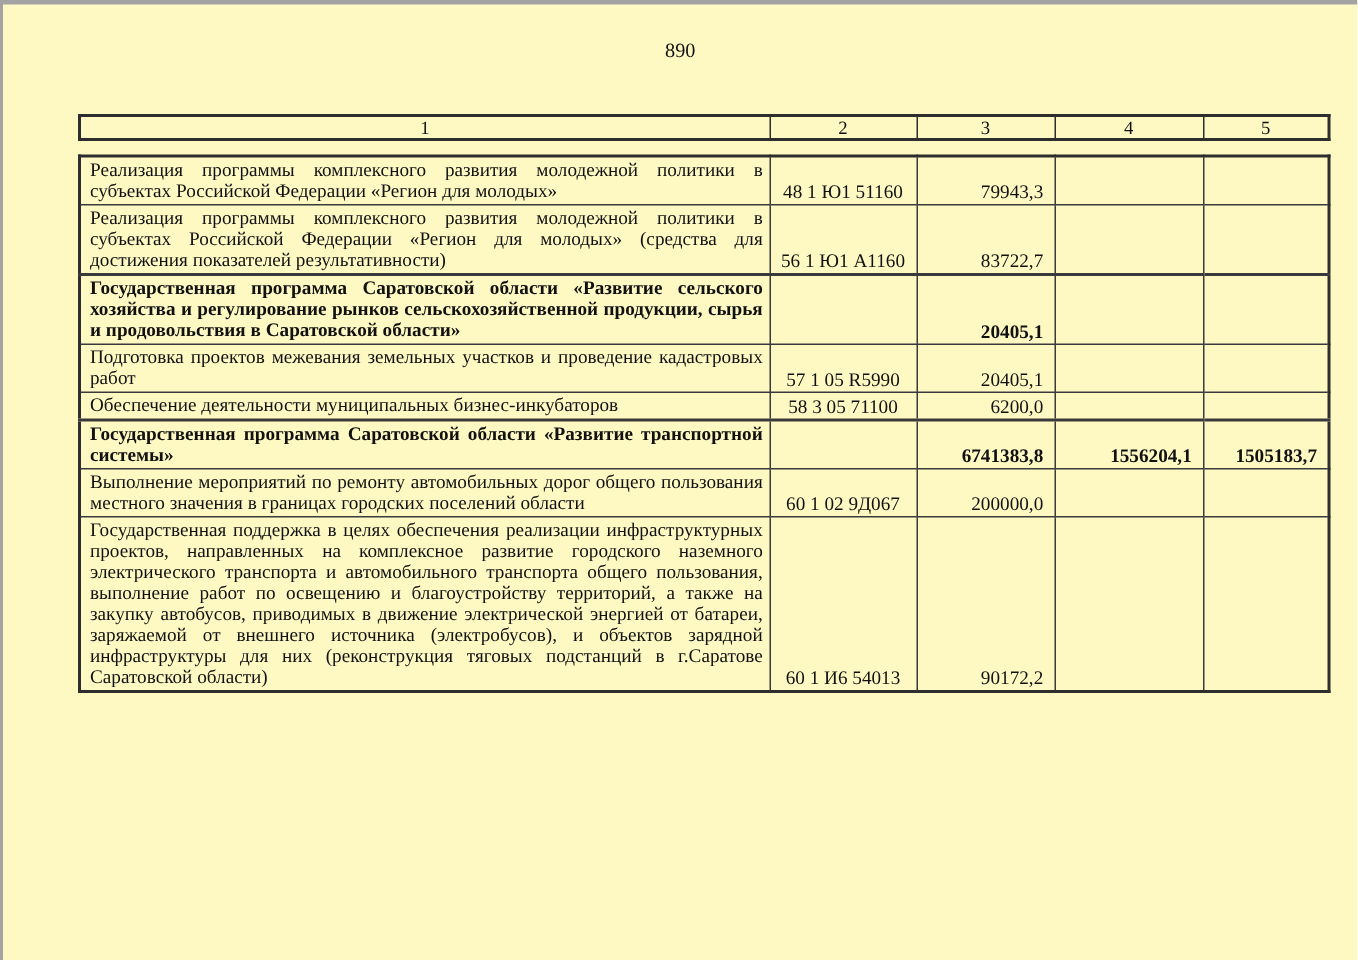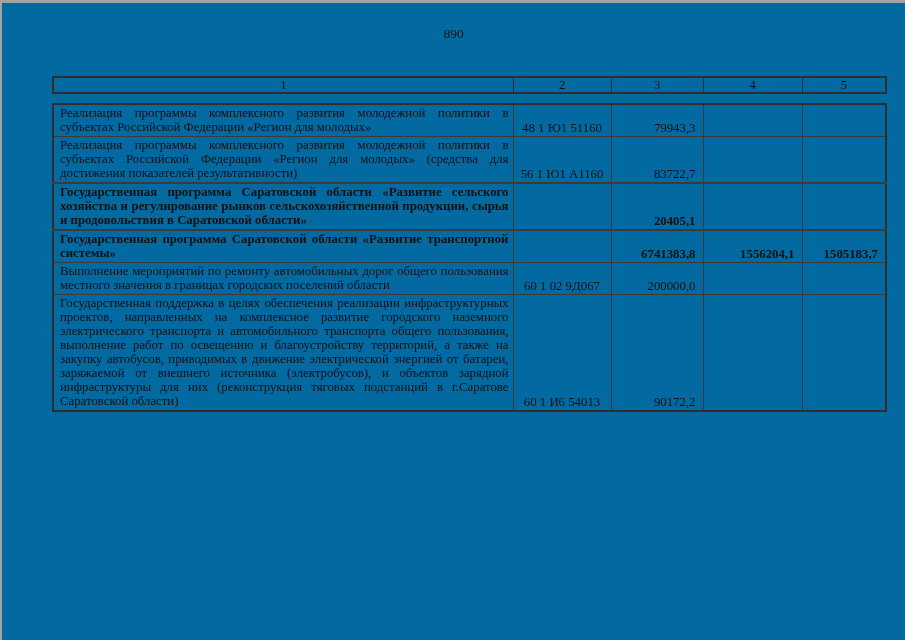--- a/index.html
+++ b/index.html
@@ -11,21 +11,21 @@
     width: 905px;
     height: 640px;
     overflow: hidden;
     font-family: "Liberation Serif", "DejaVu Serif", serif;
     color: #111111;
   }
   .page {
     box-sizing: border-box;
     width: 905px;
     height: 640px;
-    background: #0369a1;
+    background: #fef9c3;
     border-top: 3px solid #a3a3a3;
     border-left: 2px solid #a3a3a3;
     overflow: hidden;
   }
   .page-number {
     margin-top: 23px;
     text-align: center;
     font-size: 13.5px;
     line-height: 16px;
   }
@@ -130,20 +130,34 @@
           <td class="amount"></td>
           <td class="amount"></td>
         </tr>
         <tr class="bold">
           <td class="name">Государственная программа Саратовской области «Развитие сельского хозяйства и регулирование рынков сельскохозяйственной продукции, сырья и продовольствия в Саратовской области»</td>
           <td class="code"></td>
           <td class="amount">20405,1</td>
           <td class="amount"></td>
           <td class="amount"></td>
         </tr>
+        <tr>
+          <td class="name">Подготовка проектов межевания земельных участков и проведение кадастровых работ</td>
+          <td class="code">57 1 05 R5990</td>
+          <td class="amount">20405,1</td>
+          <td class="amount"></td>
+          <td class="amount"></td>
+        </tr>
+        <tr>
+          <td class="name">Обеспечение деятельности муниципальных бизнес-инкубаторов</td>
+          <td class="code">58 3 05 71100</td>
+          <td class="amount">6200,0</td>
+          <td class="amount"></td>
+          <td class="amount"></td>
+        </tr>
         <tr class="bold">
           <td class="name">Государственная программа Саратовской области «Развитие транспортной системы»</td>
           <td class="code"></td>
           <td class="amount">6741383,8</td>
           <td class="amount">1556204,1</td>
           <td class="amount">1505183,7</td>
         </tr>
         <tr>
           <td class="name">Выполнение мероприятий по ремонту автомобильных дорог общего пользования местного значения в границах городских поселений области</td>
           <td class="code">60 1 02 9Д067</td>

